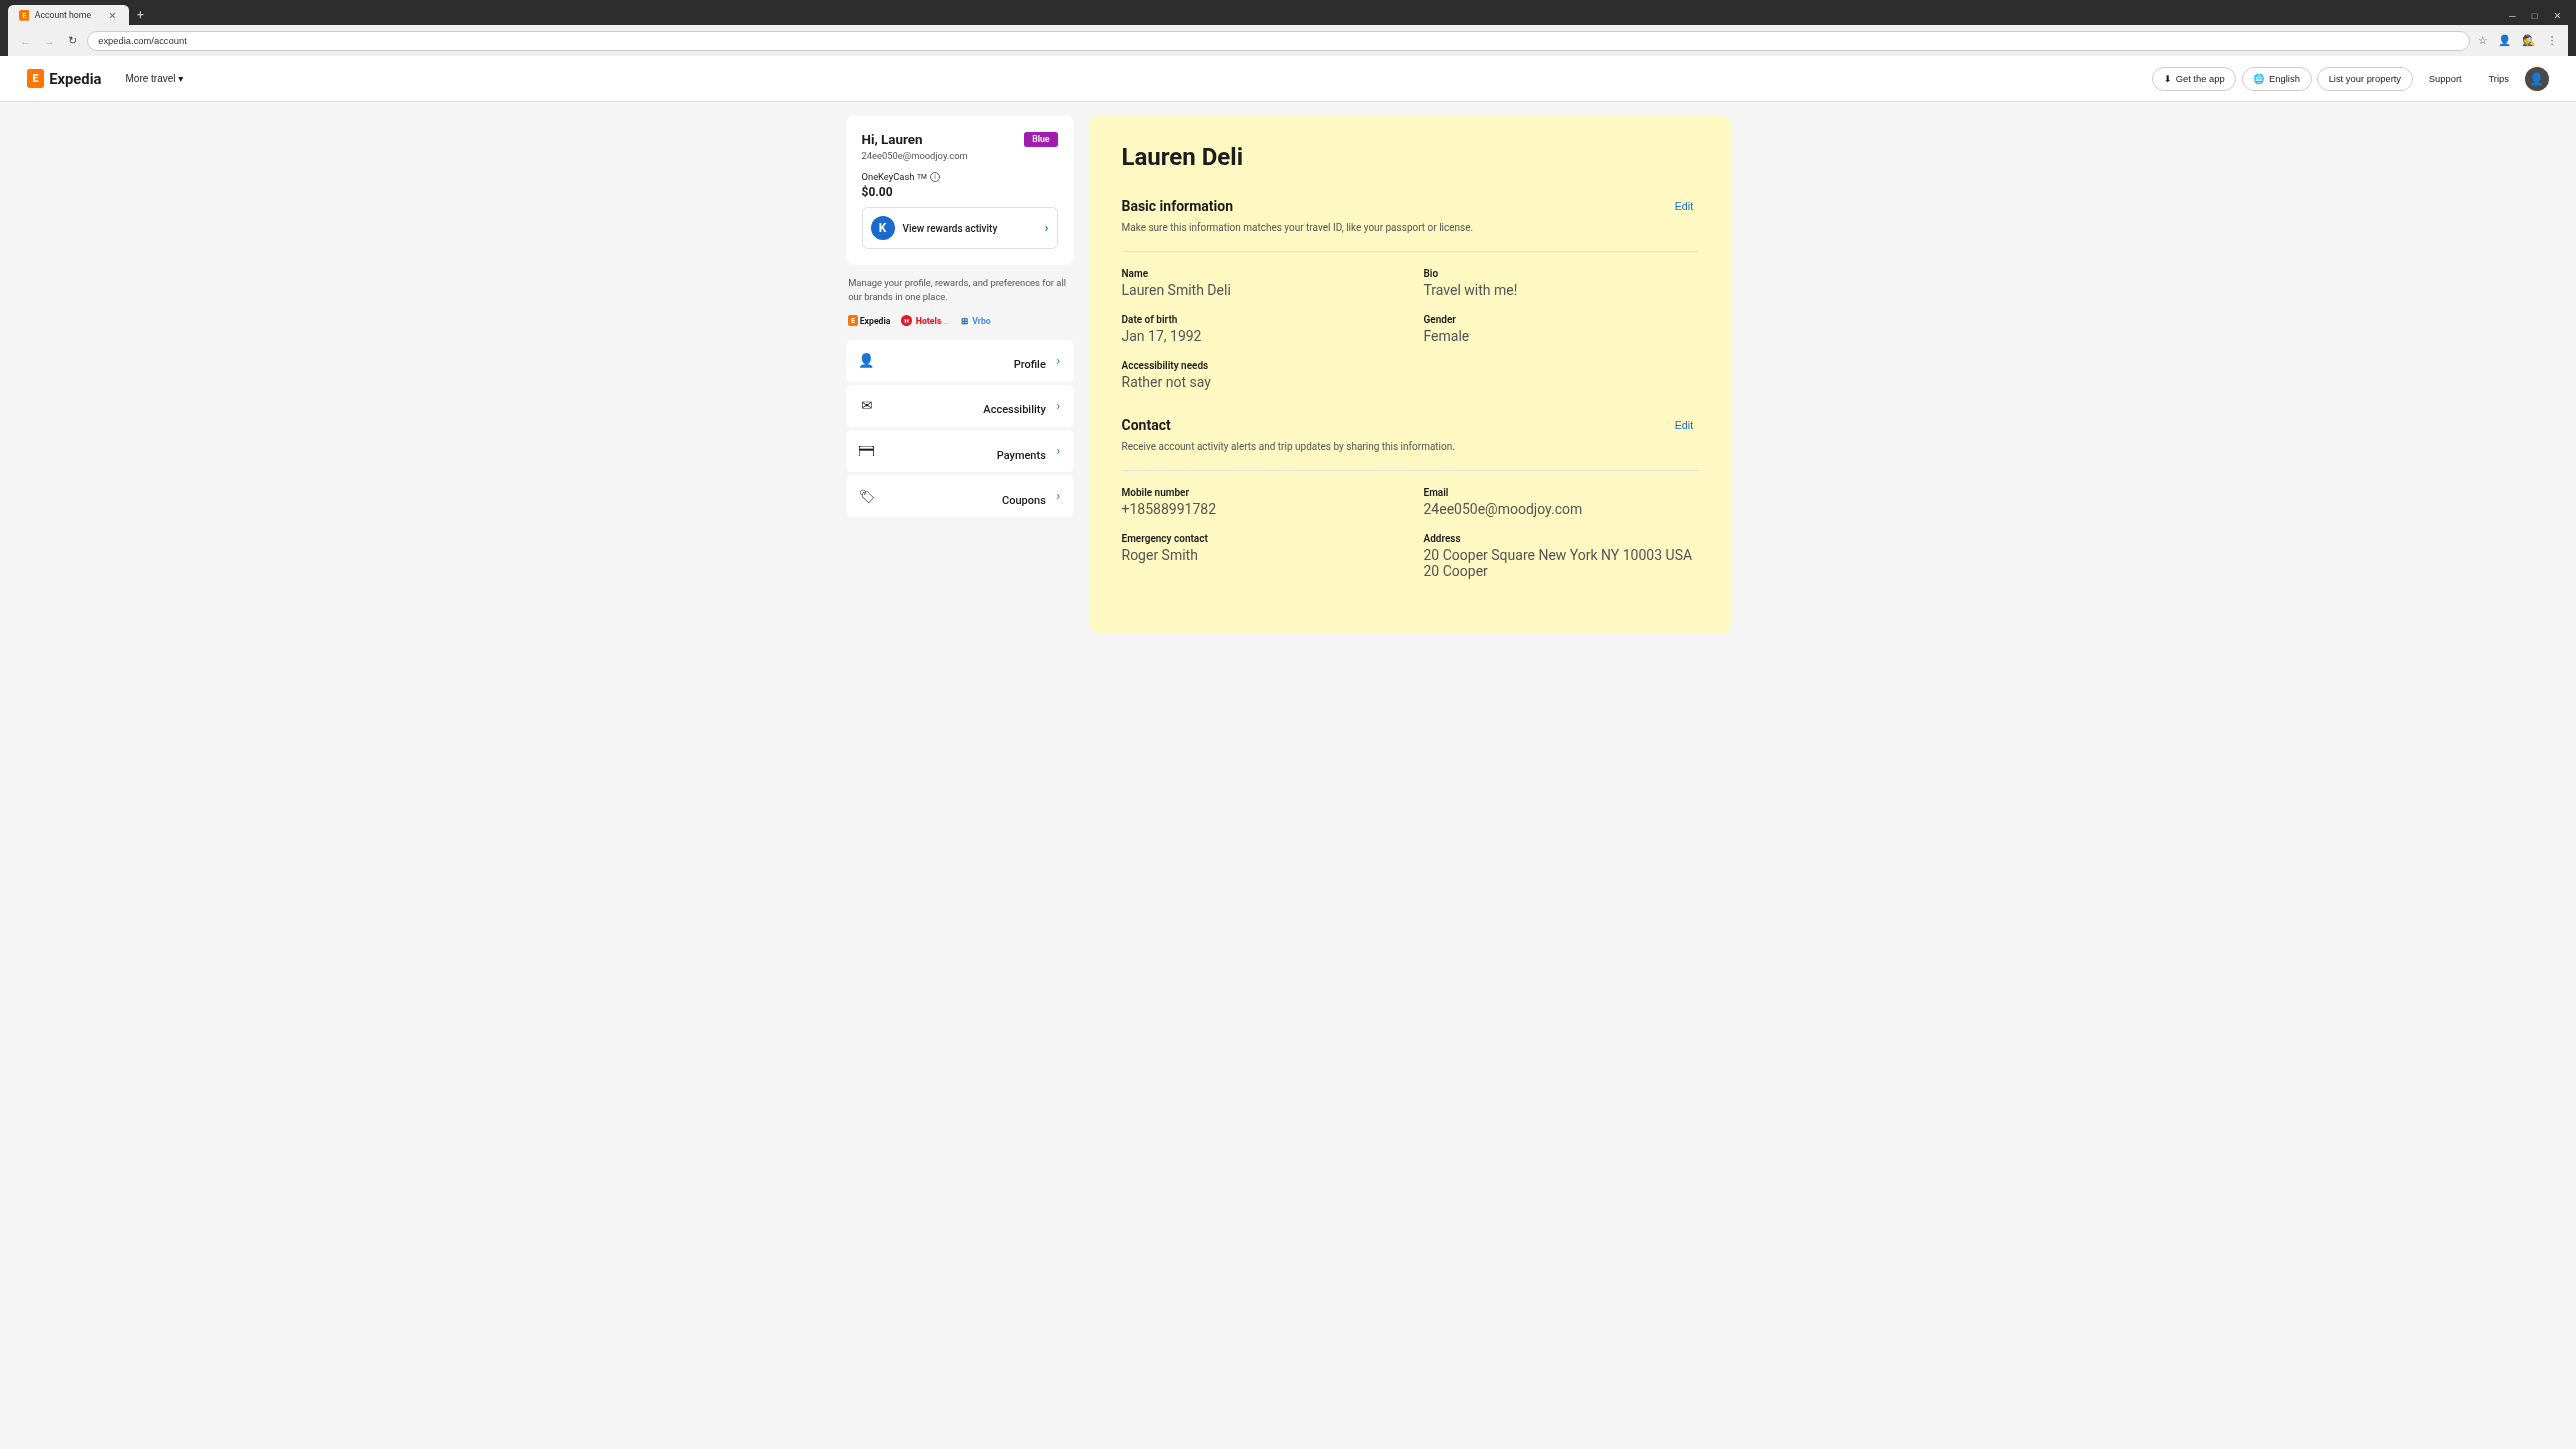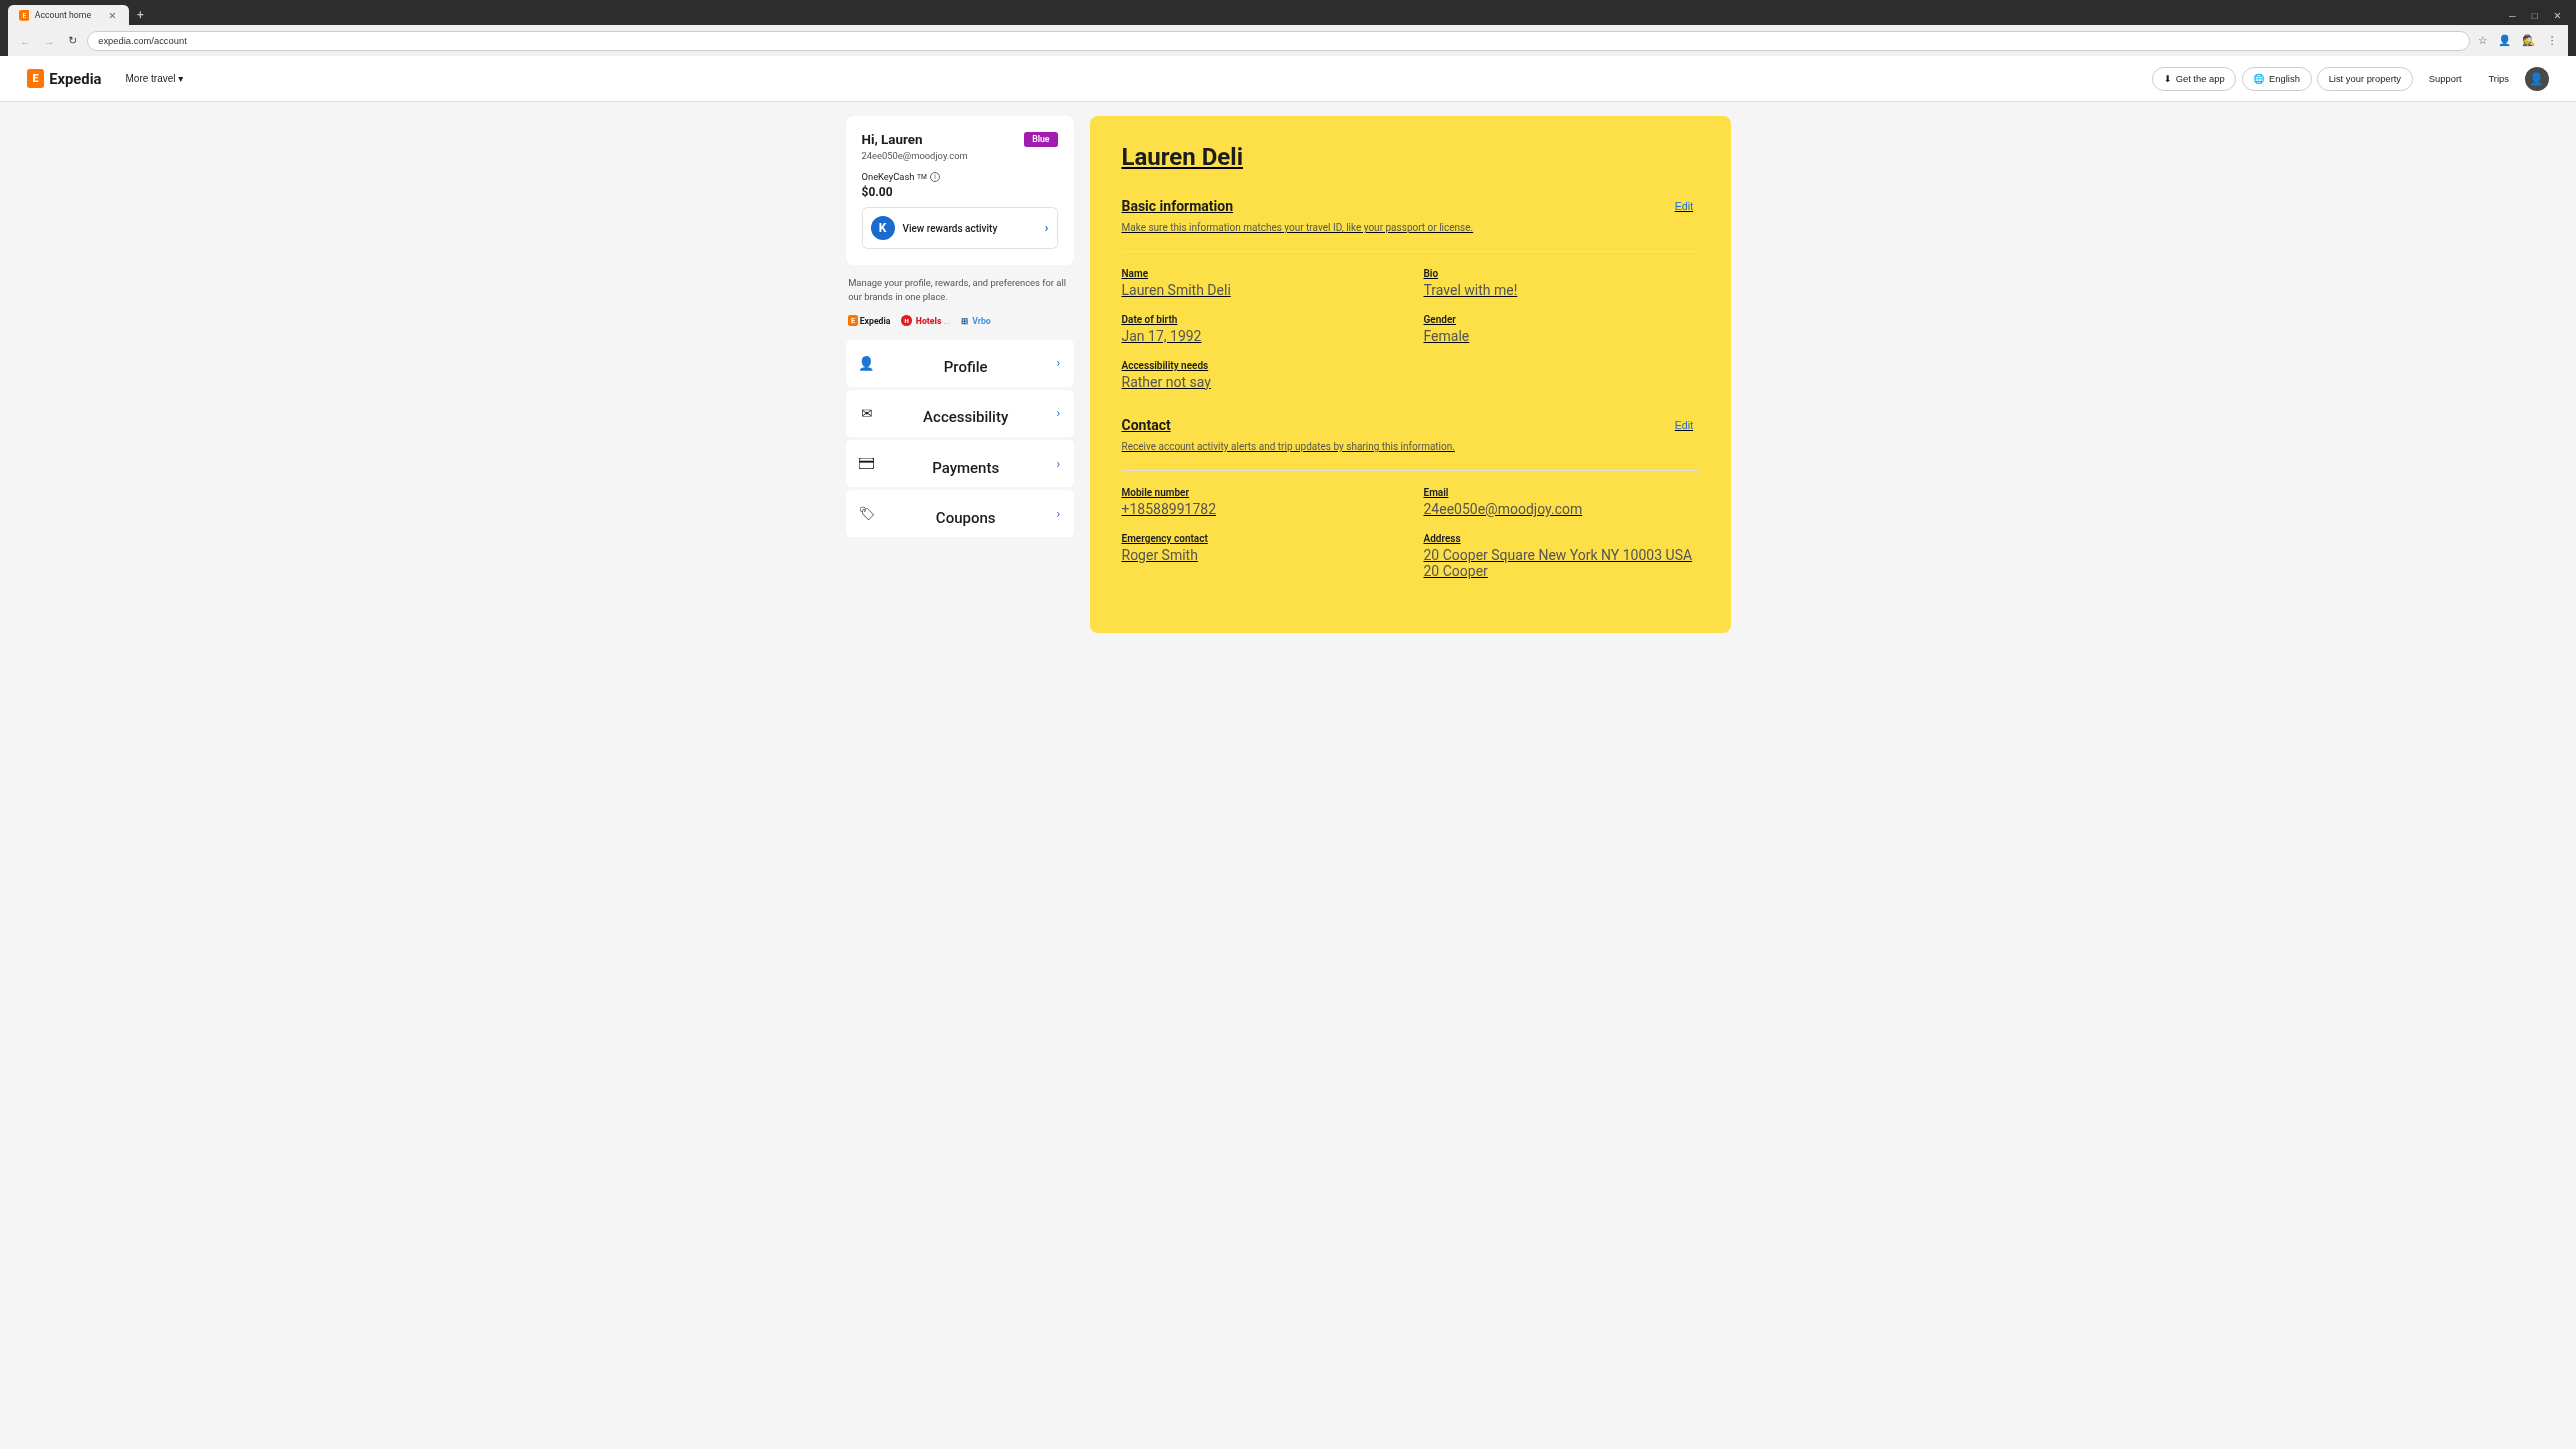--- a/index.html
+++ b/index.html
@@ -67,25 +67,25 @@
     .expedia-brand { color: #1c1c1c; }
     .expedia-brand .brand-icon { background: #ff7500; color: white; padding: 1.3px 2.7px; border-radius: 2px; font-size: 7.4px; }
     .hotels-brand { color: #e31b23; font-weight: 900; font-size: 8.7px; }
     .hotels-icon { background: #e31b23; color: white; width: 10.7px; height: 10.7px; border-radius: 50%; font-size: 6px; display: inline-flex; align-items: center; justify-content: center; margin-right: 2px; }
     .vrbo-brand { color: #4a90d9; font-size: 8.7px; font-weight: 700; }
     .vrbo-icon { color: #1a5f9e; margin-right: 2px; }
 
     .nav-items { display: flex; flex-direction: column; gap: 2.7px; }
     .nav-item { display: flex; align-items: center; gap: 10.7px; padding: 10.7px 13.4px; background: white; border-radius: 5.4px; cursor: pointer; text-decoration: none; border: none; width: 100%; }
     .nav-icon { font-size: 13.4px; color: #1c1c1c; width: 16px; display: flex; align-items: center; justify-content: center; }
-    .nav-label { flex: 1; font-size: 15px; color: #1c1c1c; font-weight: 500; text-align: center; margin-top: 8px; }
+    .nav-label { flex: 1; font-size: 11px; color: #1c1c1c; font-weight: 500; text-align: right; margin-top: 8px; }
     .nav-chevron { color: #1a6bcc; font-size: 12px; }
 
     
-    .main-content { flex: 1; background: #fde047; border-radius: 8px; padding: 27px 32px; min-height: 402px; text-decoration: underline; }
+    .main-content { flex: 1; background: #fef9c3; border-radius: 8px; padding: 27px 32px; min-height: 402px; }
     .profile-name { font-size: 24px; font-weight: 700; color: #1c1c1c; margin-bottom: 27px; }
 
     .section { margin-bottom: 27px; }
     .section-header { display: flex; justify-content: space-between; align-items: center; margin-bottom: 5.4px; }
     .section-title { font-size: 14px; font-weight: 700; color: #1c1c1c; }
     .edit-btn { color: #1a6bcc; font-size: 10.7px; font-weight: 500; background: none; border: none; cursor: pointer; padding: 2.7px 5.4px; }
     .section-subtitle { font-size: 10px; color: #555; margin-bottom: 16px; line-height: 1.5; }
     .divider { border: none; border-top: 0.7px solid #e0e0e0; margin-bottom: 16px; }
 
     .fields-grid { display: grid; grid-template-columns: 1fr 1fr; gap: 16px 27px; }

